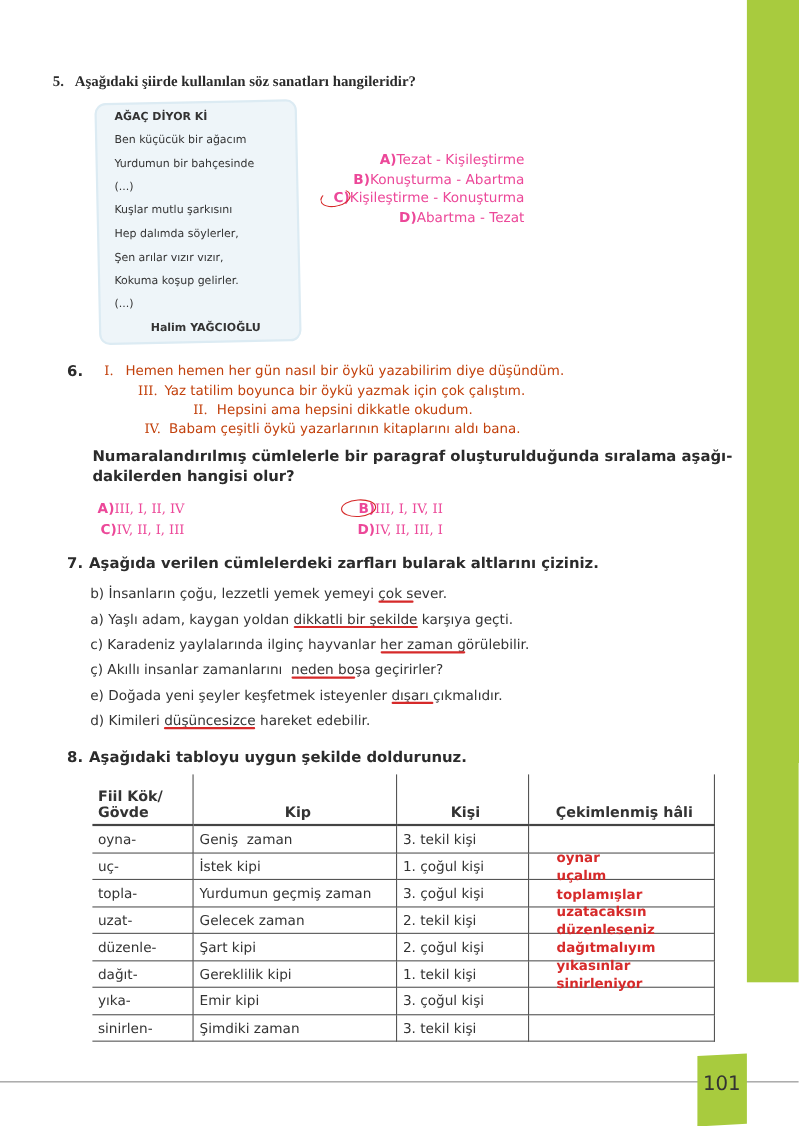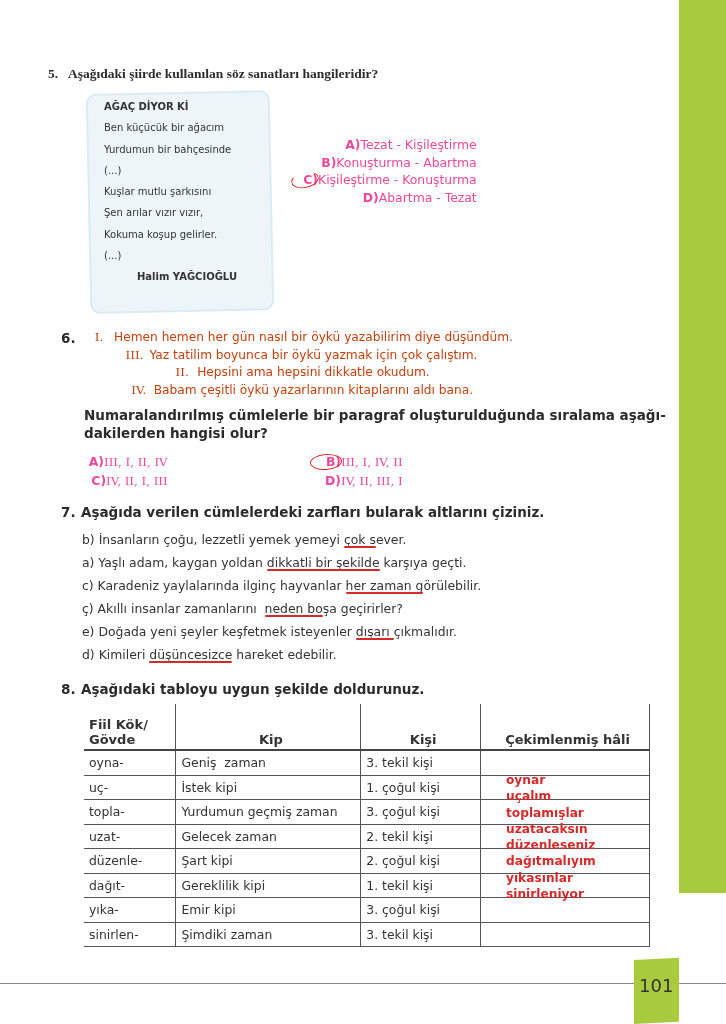--- a/index.html
+++ b/index.html
@@ -68,20 +68,21 @@
   <span class="q-num">5.</span><span>Aşağıdaki şiirde kullanılan söz sanatları hangileridir?</span>
 </div>
 
 <div class="abs poem-box"></div>
 <div class="abs poem">
   <div class="title">AĞAÇ DİYOR Kİ</div>
   <div>Ben küçücük bir ağacım</div>
   <div>Yurdumun bir bahçesinde</div>
   <div>(...)</div>
   <div>Kuşlar mutlu şarkısını</div>
+  <div>Hep dalımda söylerler,</div>
   <div>Şen arılar vızır vızır,</div>
   <div>Kokuma koşup gelirler.</div>
   <div>(...)</div>
   <div class="author">Halim YAĞCIOĞLU</div>
 </div>
 
 <div class="abs opt" style="left:298px; top:136px;">
   <div><b>A)</b><span>Tezat - Kişileştirme</span></div>
   <div><b>B)</b><span>Konuşturma - Abartma</span></div>
   <div><b>C)</b><span>Kişileştirme - Konuşturma</span></div>

